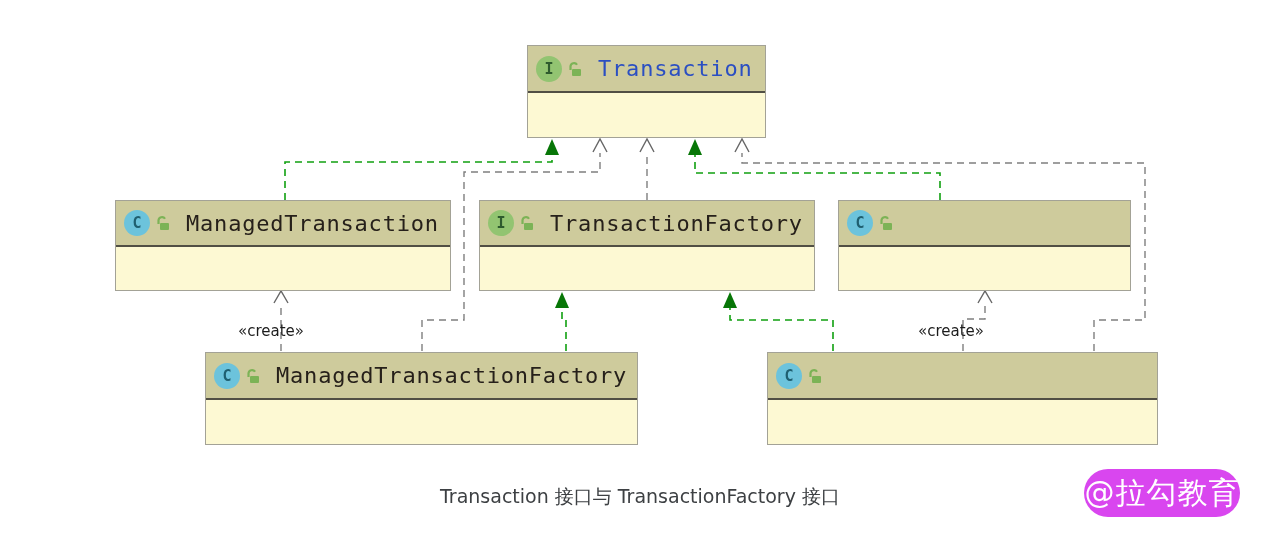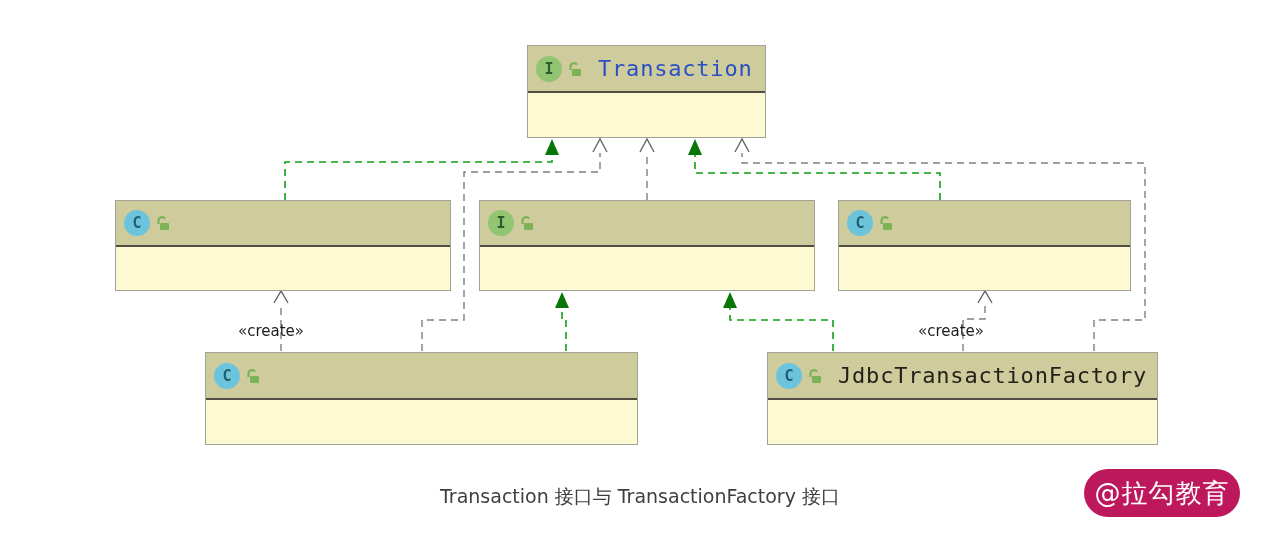--- a/index.html
+++ b/index.html
@@ -28,22 +28,22 @@
               color:#26201a;white-space:nowrap;}
   .title-blue{color:#2b4fc2;}
 
   .edge-label{position:absolute;width:90px;text-align:left;font-size:15px;color:#1c1c1c;
               font-family:"DejaVu Sans", "Liberation Sans", sans-serif;}
 
   .caption{position:absolute;left:0;top:484px;width:1280px;text-align:center;
            font-size:19px;color:#3d4043;}
 
   .watermark{position:absolute;left:1084px;top:469px;width:156px;height:48px;border-radius:24px;
-             background:#be185d;color:#ffffff;display:flex;align-items:center;justify-content:center;
-             font-size:26px;letter-spacing:1px;}
+             background:#d946ef;color:#ffffff;display:flex;align-items:center;justify-content:center;
+             font-size:30px;letter-spacing:1px;}
 </style>
 </head>
 <body>
 
 <div class="stage">
 
   <svg class="edges" width="1280" height="536">
 
     <path d="M285,200 V162 H552 V154" fill="none" stroke="#10a010" stroke-width="1.6" stroke-dasharray="7 5"></path>
     <polygon points="552,139 545,155 559,155" fill="#077607"></polygon>
@@ -85,31 +85,33 @@
     <div class="node-body"></div>
   </div>
 
   <div class="node row-mid" style="left:115px;width:336px;">
     <div class="node-header">
       <span class="icon-circle icon-class">C</span>
       <svg class="lock" viewBox="0 0 16 16" width="16" height="16">
         <path d="M3.5,9 V5.5 A3.5,3.5 0 0 1 10,3.8" fill="none" stroke="#7cb356" stroke-width="2.2"></path>
         <rect x="5" y="8" width="9" height="7" rx="1" fill="#7cb356"></rect>
       </svg>
+      <span class="node-title">ManagedTransaction</span>
     </div>
     <div class="node-body"></div>
   </div>
 
   <div class="node row-mid" style="left:479px;width:336px;">
     <div class="node-header">
       <span class="icon-circle icon-interface">I</span>
       <svg class="lock" viewBox="0 0 16 16" width="16" height="16">
         <path d="M3.5,9 V5.5 A3.5,3.5 0 0 1 10,3.8" fill="none" stroke="#7cb356" stroke-width="2.2"></path>
         <rect x="5" y="8" width="9" height="7" rx="1" fill="#7cb356"></rect>
       </svg>
+      <span class="node-title">TransactionFactory</span>
     </div>
     <div class="node-body"></div>
   </div>
 
   <div class="node row-mid" style="left:838px;width:293px;">
     <div class="node-header">
       <span class="icon-circle icon-class">C</span>
       <svg class="lock" viewBox="0 0 16 16" width="16" height="16">
         <path d="M3.5,9 V5.5 A3.5,3.5 0 0 1 10,3.8" fill="none" stroke="#7cb356" stroke-width="2.2"></path>
         <rect x="5" y="8" width="9" height="7" rx="1" fill="#7cb356"></rect>
@@ -118,32 +120,32 @@
     <div class="node-body"></div>
   </div>
 
   <div class="node row-bot" style="left:205px;width:433px;">
     <div class="node-header">
       <span class="icon-circle icon-class">C</span>
       <svg class="lock" viewBox="0 0 16 16" width="16" height="16">
         <path d="M3.5,9 V5.5 A3.5,3.5 0 0 1 10,3.8" fill="none" stroke="#7cb356" stroke-width="2.2"></path>
         <rect x="5" y="8" width="9" height="7" rx="1" fill="#7cb356"></rect>
       </svg>
+      <span class="node-title">ManagedTransactionFactory</span>
     </div>
     <div class="node-body"></div>
   </div>
 
   <div class="node row-bot" style="left:767px;width:391px;">
     <div class="node-header">
       <span class="icon-circle icon-class">C</span>
       <svg class="lock" viewBox="0 0 16 16" width="16" height="16">
         <path d="M3.5,9 V5.5 A3.5,3.5 0 0 1 10,3.8" fill="none" stroke="#7cb356" stroke-width="2.2"></path>
         <rect x="5" y="8" width="9" height="7" rx="1" fill="#7cb356"></rect>
       </svg>
-      <span class="node-title">JdbcTransactionFactory</span>
     </div>
     <div class="node-body"></div>
   </div>
 
   <div class="edge-label" style="left:238px;top:322px;">«create»</div>
   <div class="edge-label" style="left:918px;top:322px;">«create»</div>
 
   <div class="caption">Transaction 接口与 TransactionFactory 接口</div>
 
   <div class="watermark">@拉勾教育</div>

